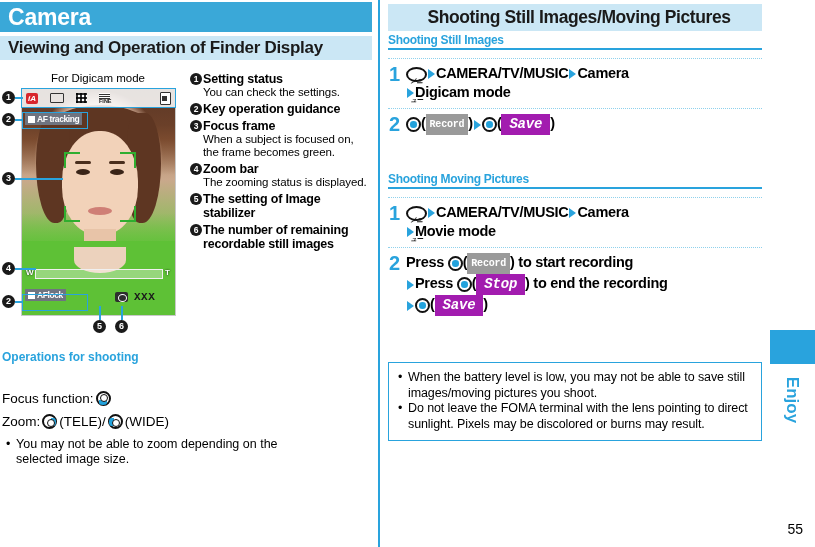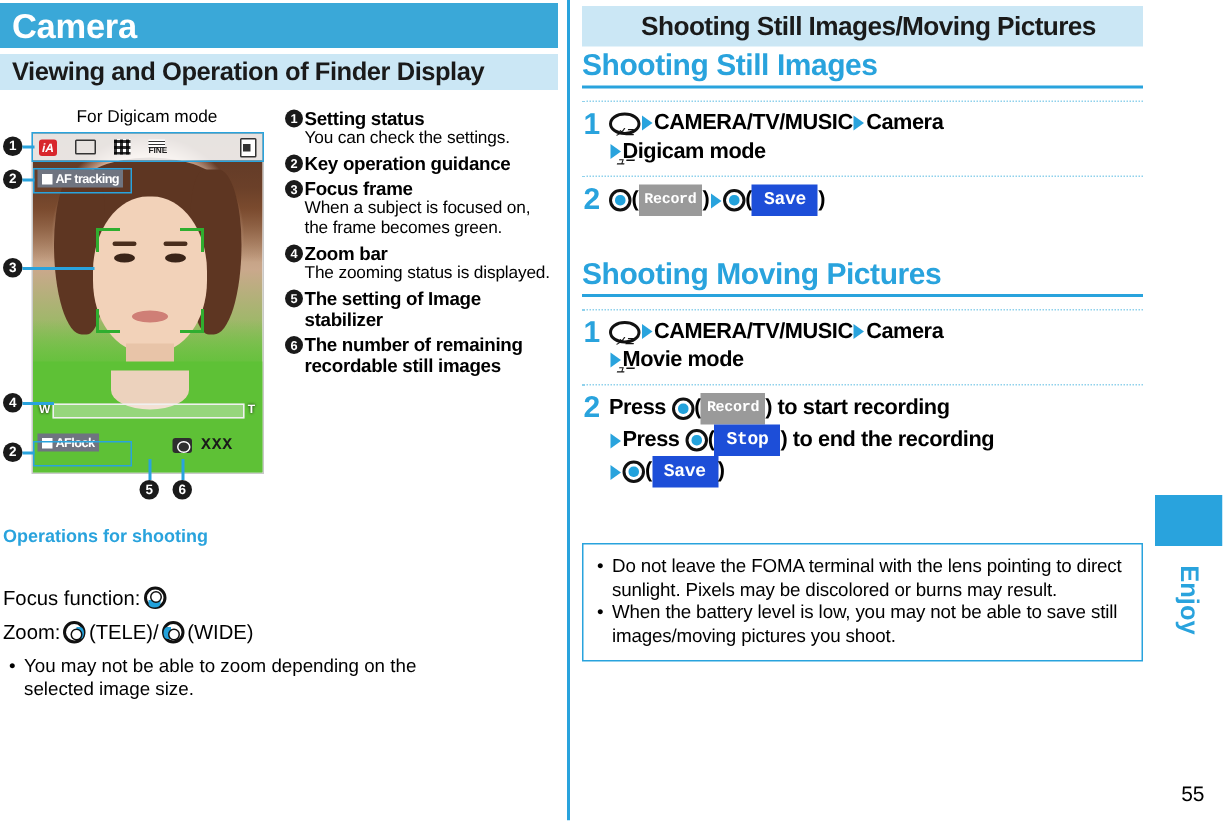--- a/index.html
+++ b/index.html
@@ -179,37 +179,37 @@
   .col-divider{position:absolute;left:378px;top:0;width:1.5px;height:547px;background:#29a3dd;}
 
   
   .right-col{position:absolute;left:388px;top:0;width:380px;}
   .r-title{
     position:absolute;left:0;top:4px;width:374px;height:27px;
     background:#cbe7f5;color:#1a1a1a;font-size:17.5px;font-weight:bold;
     line-height:27px;padding-left:8px;box-sizing:border-box;letter-spacing:-0.4px;text-align:center;
   }
   .r-h2{
-    font-size:20px;font-weight:bold;color:#29a3dd;letter-spacing:-0.3px;
+    font-size:12px;font-weight:bold;color:#29a3dd;letter-spacing:-0.3px;
     border-bottom:2px solid #29a3dd;padding-bottom:1px;
   }
   .dots{border-top:1.6px dotted #8fd1ec;height:0;}
   .step{display:flex;align-items:flex-start;gap:5px;}
   .step-num{font-size:20px;font-weight:bold;color:#29a3dd;line-height:20px;
     flex:0 0 auto;width:13px;text-align:center;}
   .step-body{font-size:14.5px;font-weight:bold;color:#000;line-height:19px;letter-spacing:-0.3px;}
   .tri{display:inline-block;width:0;height:0;border-left:7px solid #29a3dd;
     border-top:5px solid transparent;border-bottom:5px solid transparent;
     vertical-align:middle;margin:0 1px;}
   .chip-gray{display:inline-block;background:#9a9a9a;color:#ffffff;font-size:10px;
     font-weight:bold;padding:1px 4px;letter-spacing:-0.2px;vertical-align:middle;
     font-family:"Liberation Mono",monospace;}
-  .chip-dark{display:inline-block;background:#1d4ed8;color:#ffffff;font-size:12px;
+  .chip-dark{display:inline-block;background:#a21caf;color:#ffffff;font-size:14px;
     font-weight:bold;padding:1px 8px;letter-spacing:-0.2px;vertical-align:middle;
-    font-family:"Liberation Mono",monospace;}
+    font-family:"Liberation Mono",monospace;font-style:italic;}
   .notebox{
     position:absolute;left:0;top:362px;width:374px;
     border:1.8px solid #29a3dd;box-sizing:border-box;padding:7px 8px 8px 8px;
   }
   .note-li{font-size:12.5px;color:#000;line-height:15.5px;position:relative;
     padding-left:11px;letter-spacing:-0.1px;}
   .note-li:before{content:"•";position:absolute;left:1px;top:0;}
 
   
   .tab-block{position:absolute;left:770px;top:330px;width:45px;height:34px;background:#29a3dd;}
@@ -423,22 +423,22 @@
         <div class="step-num">2</div>
         <div class="step-body">
           <span>Press</span> <span class="key center"></span>(<span class="chip-gray">Record</span><span>) to start recording</span><br>
           <span class="tri"></span><span>Press</span> <span class="key center"></span>(<span class="chip-dark">Stop</span><span>) to end the recording</span><br>
           <span class="tri"></span><span class="key center"></span>(<span class="chip-dark">Save</span>)
         </div>
       </div>
     </div>
 
     <div class="notebox">
+      <div class="note-li">When the battery level is low, you may not be able to save still images/moving pictures you shoot.</div>
       <div class="note-li">Do not leave the FOMA terminal with the lens pointing to direct sunlight. Pixels may be discolored or burns may result.</div>
-      <div class="note-li">When the battery level is low, you may not be able to save still images/moving pictures you shoot.</div>
     </div>
 
   </div>
 
   <div class="tab-block"></div>
   <div class="tab-label">Enjoy</div>
 
   <div class="pageno">55</div>
 
 </div>

